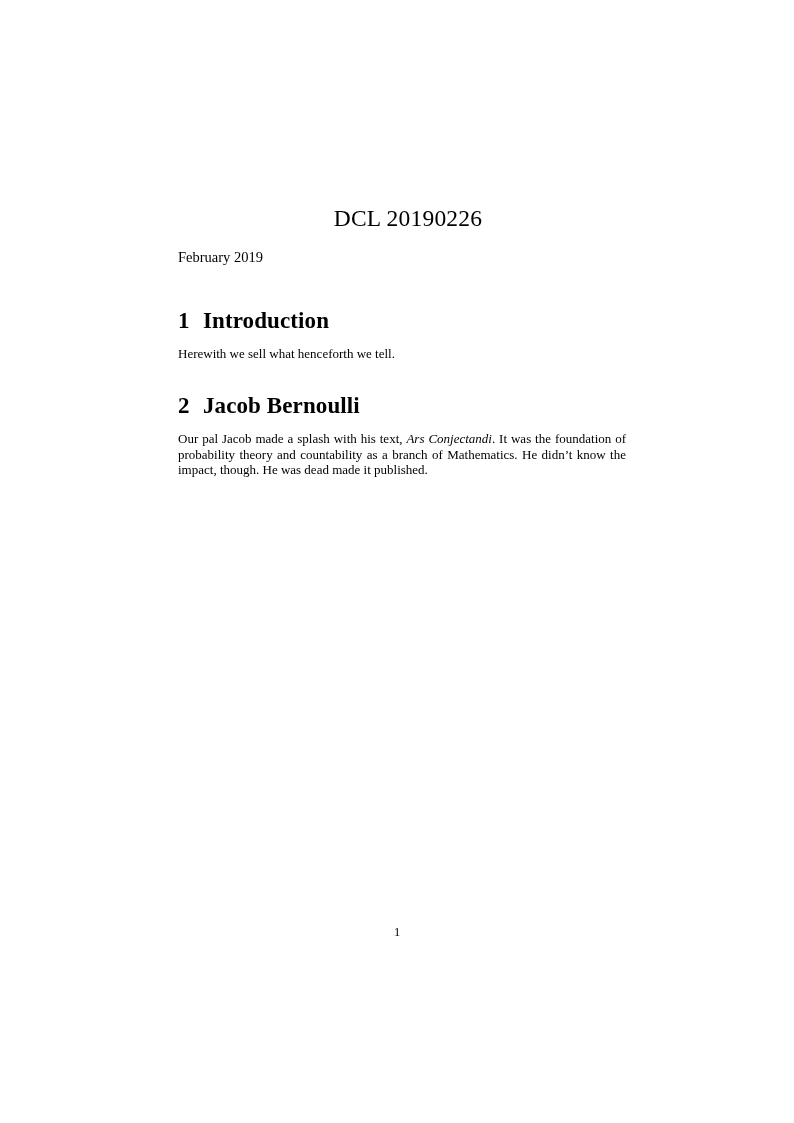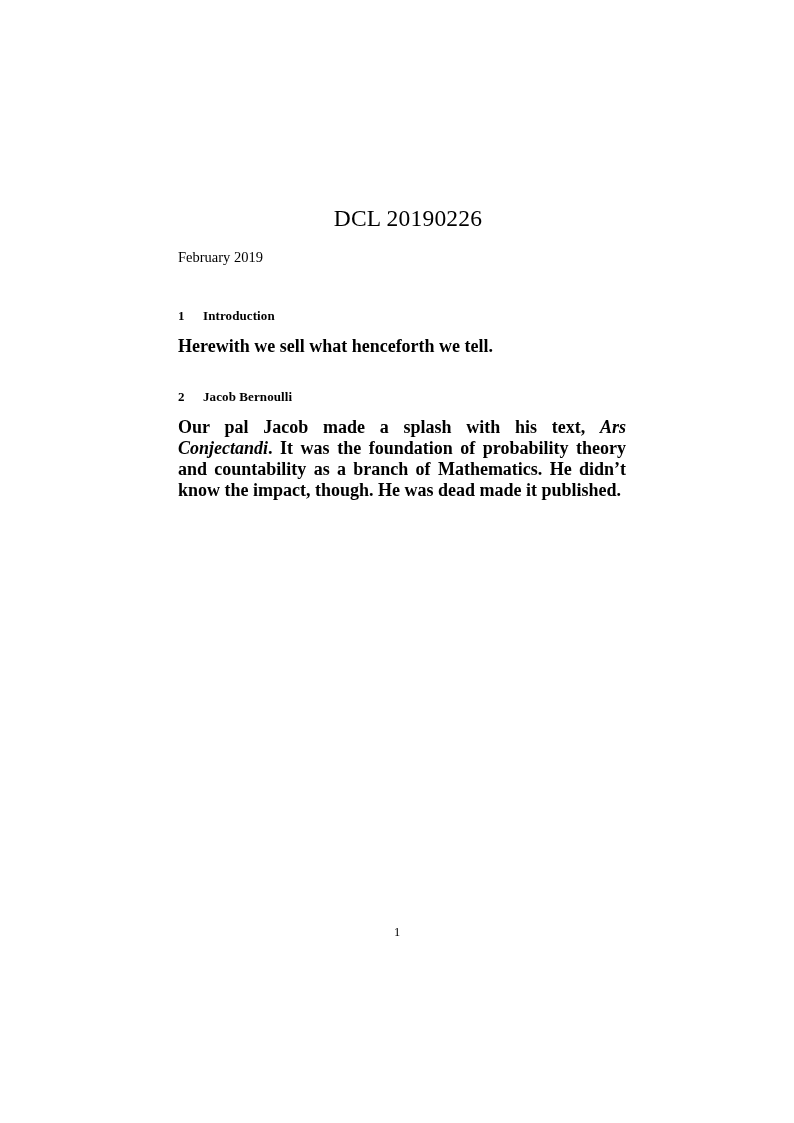--- a/index.html
+++ b/index.html
@@ -40,38 +40,37 @@
     text-align: center;
     font-size: 14.5px;
     margin-top: 29px;
   }
   .doc-date {
     text-align: left;
     font-size: 14.5px;
     margin-top: 17px;
   }
   .section-heading {
-    font-size: 13px;
+    font-size: 23px;
     font-weight: bold;
     margin: 0;
     letter-spacing: 0.1px;
   }
   .section-heading .num {
     display: inline-block;
     min-width: 25px;
   }
   .sec1-wrap { margin-top: 42px; }
   .sec2-wrap { margin-top: 32px; }
   .para {
-    font-size: 18px;
+    font-size: 13px;
     line-height: 1.17;
     text-align: justify;
     margin: 12px 12px 0 0;
     hyphens: auto;
-    font-weight: bold;
   }
   .para em { font-style: italic; }
   .page-number {
     position: absolute;
     left: 0;
     top: 925px;
     width: 794px;
     text-align: center;
     font-size: 12.5px;
   }

